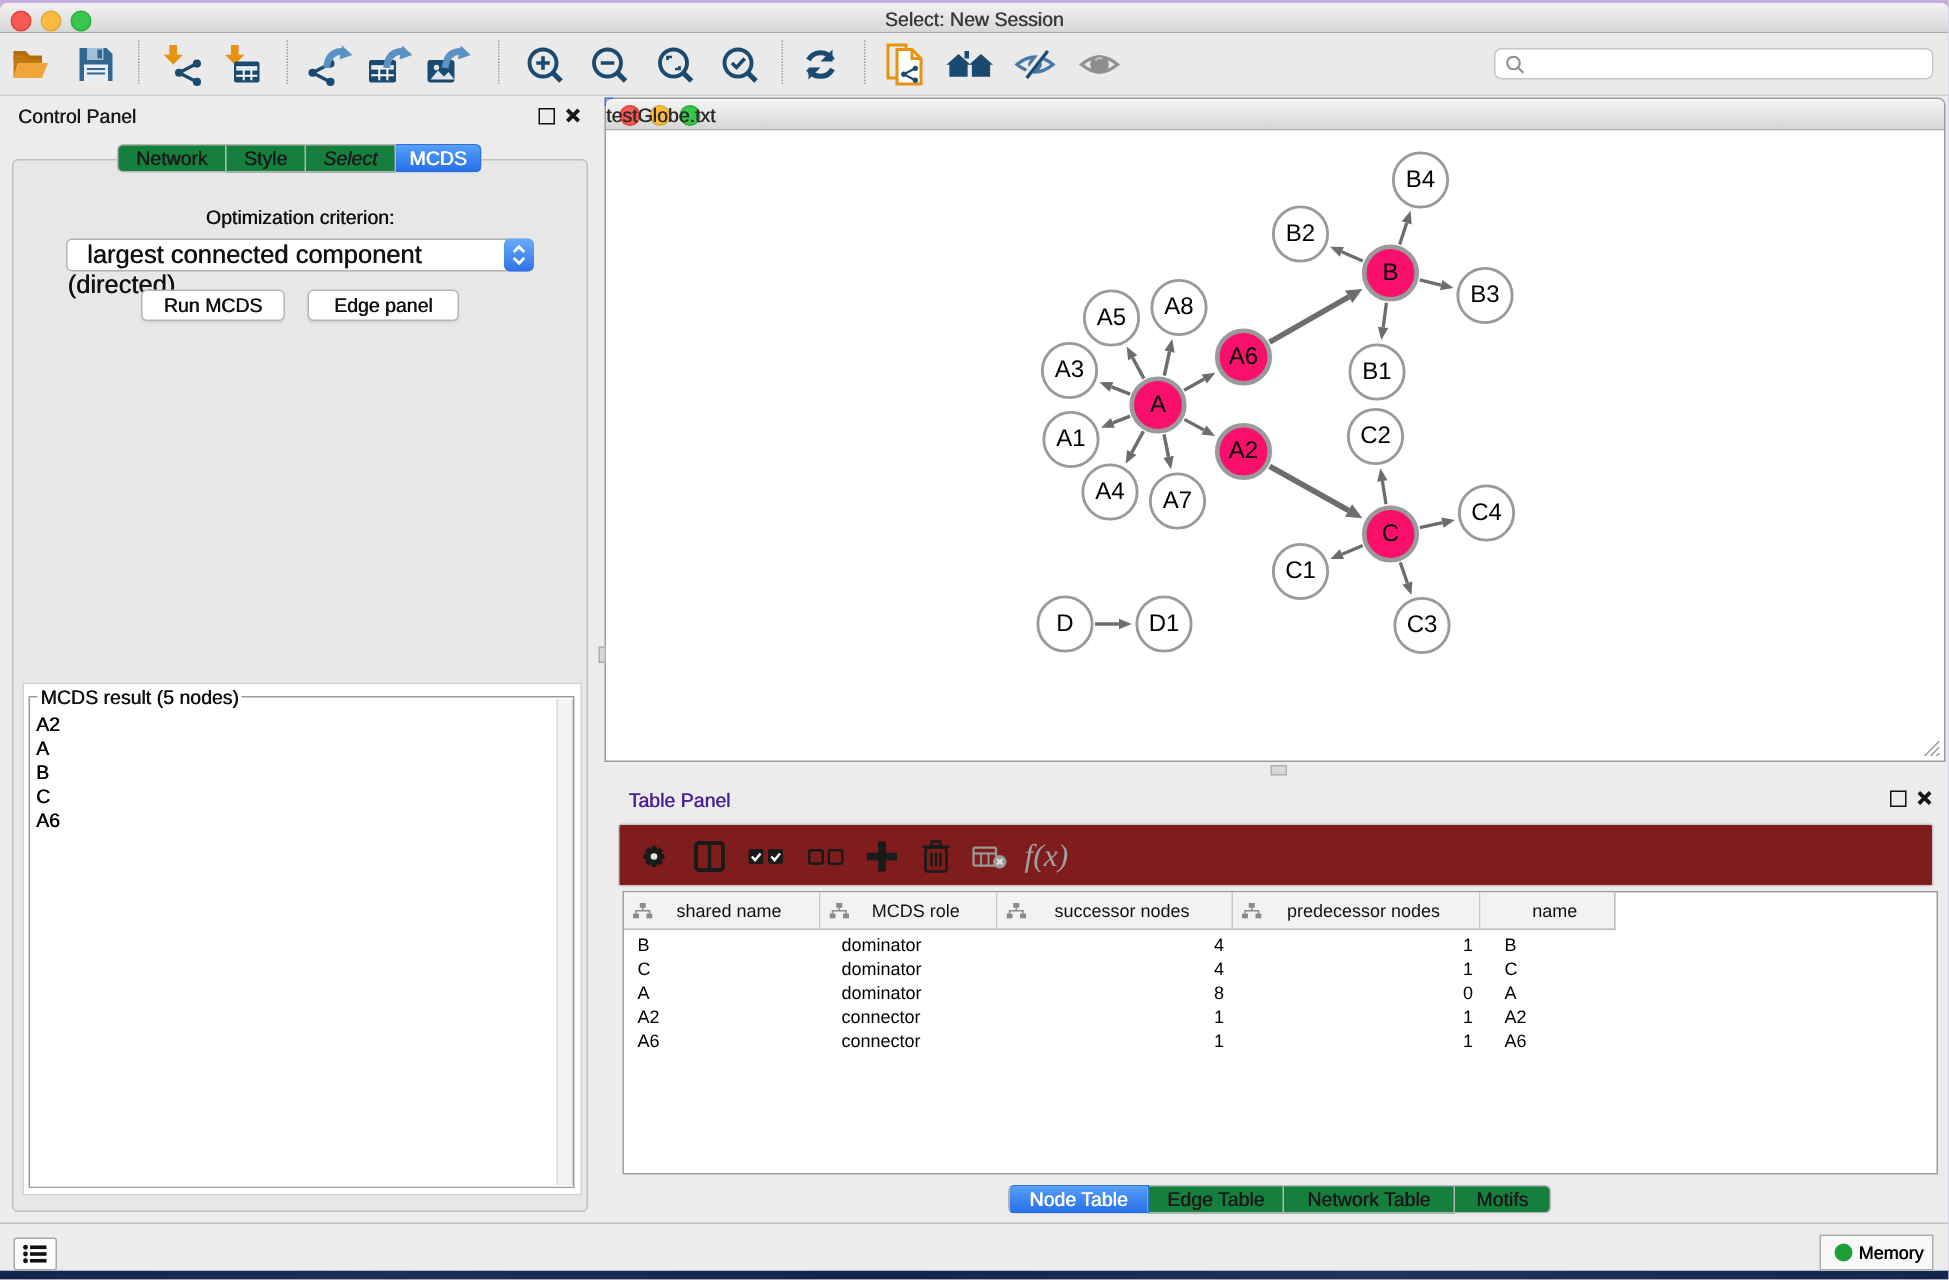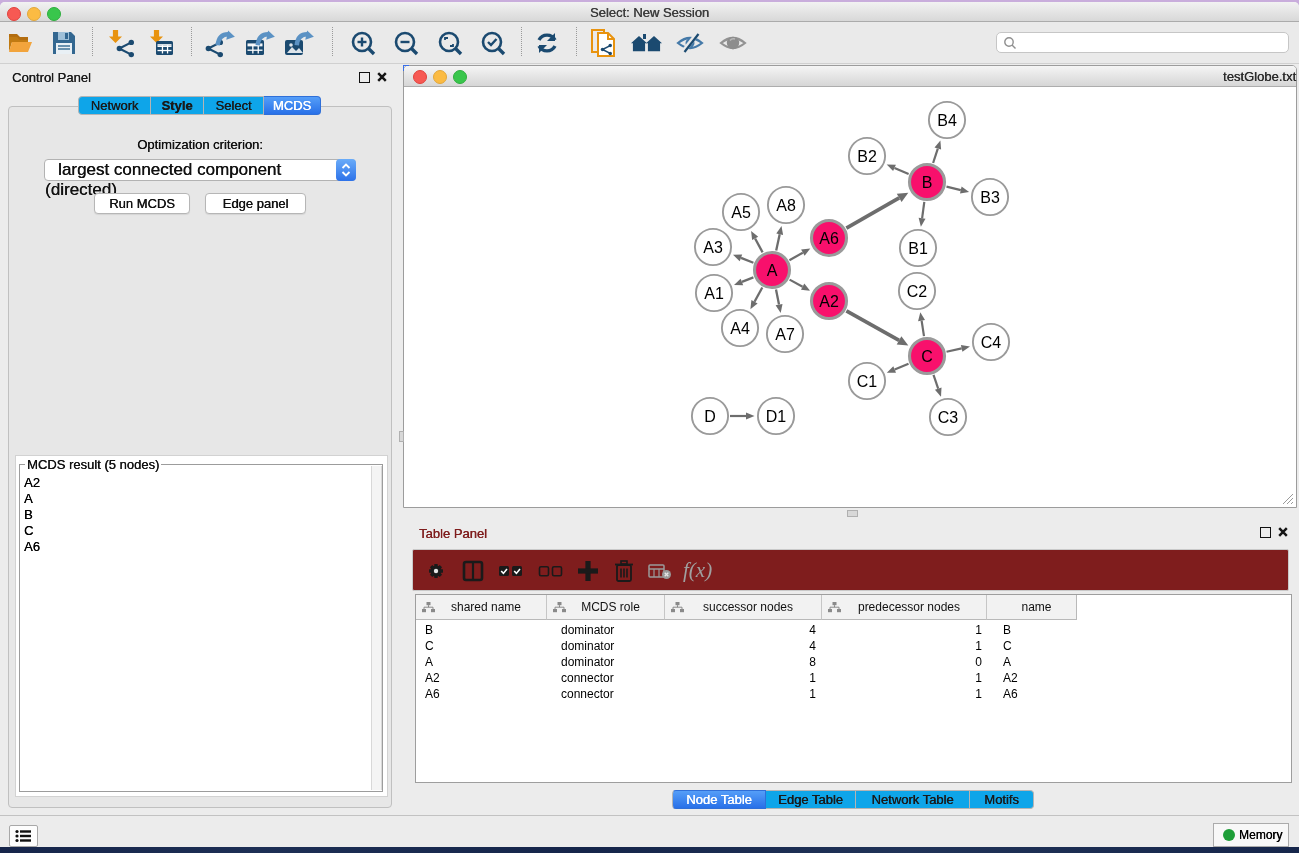--- a/index.html
+++ b/index.html
@@ -16,21 +16,21 @@
 #toolbar{position:absolute;left:0;top:22px;width:1299px;height:41px;background:#eaeaea;
   border-bottom:1px solid #d0d0d0;}
 .sep{position:absolute;top:5px;height:29px;width:0;border-left:1px dotted #9a9a9a;}
 #search{position:absolute;left:996px;top:10px;width:291px;height:19px;background:#fff;
   border:1px solid #c6c6c6;border-radius:5px;}
 
 #cp-title{position:absolute;left:12px;top:70px;font-size:13px;color:#1a1a1a;}
 #cp-body{position:absolute;left:8px;top:106px;width:382px;height:700px;background:#e7e7e7;
   border:1px solid #c0c0c0;border-radius:4px;}
 .seg{position:absolute;display:flex;height:19px;font-size:13px;text-shadow:0.4px 0 0 currentColor;}
-.seg .s{background:#0ea5e9;border:1px solid #b4b4b4;border-left:none;color:#1a1a1a;
+.seg .s{background:#15803d;border:1px solid #b4b4b4;border-left:none;color:#1a1a1a;
   display:flex;align-items:center;justify-content:center;}
 .seg .s:first-child{border-left:1px solid #b4b4b4;border-radius:4px 0 0 4px;}
 .seg .s:last-child{border-radius:0 4px 4px 0;}
 .seg .on{background:linear-gradient(#559ef8,#2870e8);color:#fff;border-color:#2f6fd8;}
 #crit{position:absolute;left:0;top:30px;width:382px;text-align:center;font-size:13px;color:#111;}
 #combo{position:absolute;left:35px;top:52px;width:310px;height:20px;background:#fff;
   border:1px solid #b2b2b2;border-radius:4px;font-size:17px;color:#111;line-height:20px;}
 #combo .tx{margin-left:13px;}
 #combo .step{position:absolute;right:-1px;top:-1px;width:20px;height:22px;border-radius:4px;
   background:linear-gradient(#6aacf9,#2d72e9);}
@@ -44,27 +44,27 @@
 #fieldset .list{position:absolute;left:4px;top:19px;right:5px;bottom:5px;background:#fff;
   font-size:13px;color:#000;}
 #fieldset .list div{padding-left:4px;height:16px;line-height:16px;}
 #fieldset .sb{position:absolute;right:5px;top:10px;bottom:6px;width:9px;background:#f4f4f4;
   border-left:1px solid #d8d8d8;border-right:1px solid #d8d8d8;}
 
 #frame{position:absolute;left:403px;top:65px;width:894px;height:443px;background:#fff;
   border:1px solid #9c9c9c;border-radius:5px 5px 0 0;box-sizing:border-box;}
 #frame .bar{position:absolute;left:0;top:0;right:0;height:20px;
   background:linear-gradient(#f5f5f5,#d6d6d6);border-bottom:1px solid #adadad;border-radius:4px 4px 0 0;}
-#frame .bar .t{position:absolute;left:0;right:0;top:3px;text-align:right;font-size:13px;color:#2c2c2c;}
+#frame .bar .t{position:absolute;left:0;right:0;top:3px;text-align:left;font-size:13px;color:#2c2c2c;}
 
 #vsplit{position:absolute;left:399px;top:63px;width:4px;height:749px;}
 #hsplit{position:absolute;left:403px;top:508px;width:896px;height:12px;}
 .knob{position:absolute;background:#d8d8d8;border:1px solid #b0b0b0;}
 
-#tp-title{position:absolute;left:419px;top:526px;font-size:13px;color:#7f1d1d;}
+#tp-title{position:absolute;left:419px;top:526px;font-size:13px;color:#4c1d95;}
 #tbltoolbar{position:absolute;left:412px;top:549px;width:875px;height:40px;background:#7f1d1d;
   border:1px solid #c9c9c9;border-radius:2px;}
 #tbl{position:absolute;left:415px;top:594px;width:875px;height:187px;background:#fff;
   border:1px solid #9e9e9e;}
 #tbl .hdr{position:absolute;top:0;height:25px;background:#f2f2f2;border-right:1px solid #c6c6c6;
   border-bottom:1px solid #b9b9b9;box-sizing:border-box;font-size:12px;color:#111;
   text-align:center;line-height:25px;text-indent:10px;}
 #tbl .cell{position:absolute;height:16px;line-height:16px;font-size:12px;color:#000;}
 .float-ic{position:absolute;width:9px;height:9px;border:1.5px solid #111;}
 
@@ -237,22 +237,22 @@
         <div>A</div>
         <div>B</div>
         <div>C</div>
         <div>A6</div>
       </div>
     <div class="sb"></div>
   </div>
 </div>
 <div class="seg" style="left:78px;top:96px;">
   <div class="s" style="width:71px;">Network</div>
-  <div class="s" style="width:52px;font-weight:bold;">Style</div>
-  <div class="s" style="width:59px;">Select</div>
+  <div class="s" style="width:52px;">Style</div>
+  <div class="s" style="width:59px;font-style:italic;">Select</div>
   <div class="s on" style="width:56px;">MCDS</div>
 </div>
 
 <div id="frame">
   <div class="bar">
     <div class="light" style="left:9px;top:4px;background:#f75953;border:0.5px solid #e1423d;"></div>
     <div class="light" style="left:29px;top:4px;background:#fbbb43;border:0.5px solid #e2a73a;"></div>
     <div class="light" style="left:49px;top:4px;background:#39c64c;border:0.5px solid #2fae3e;"></div>
     <div class="t">testGlobe.txt</div>
   </div>

